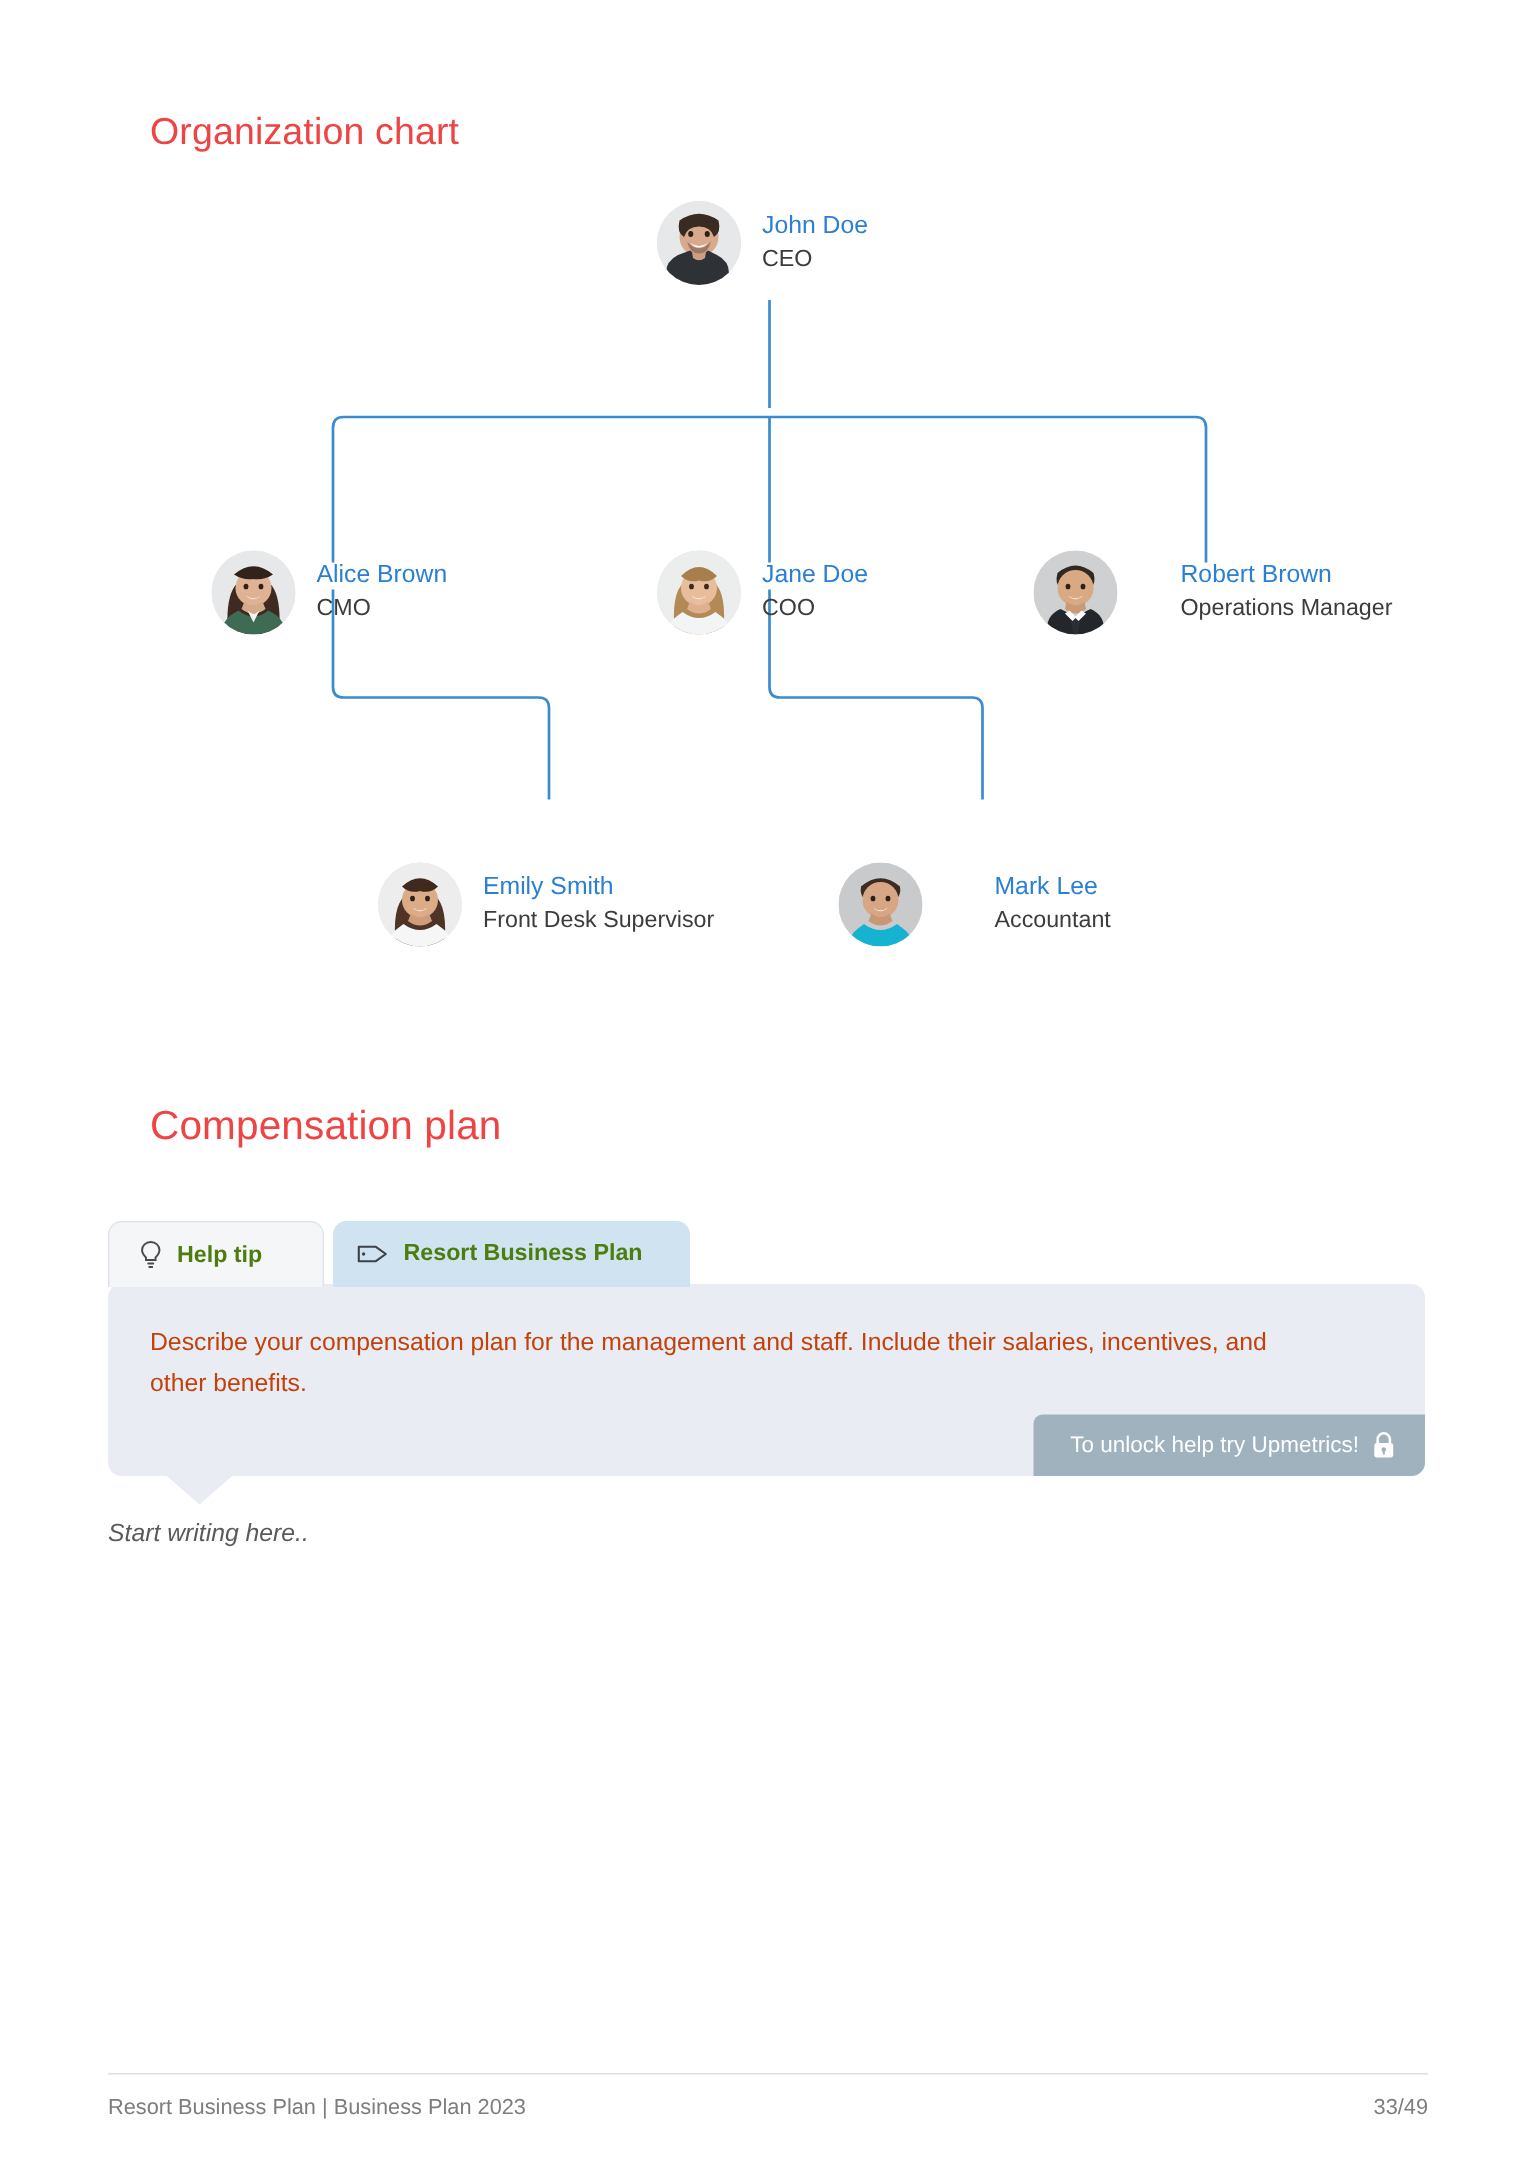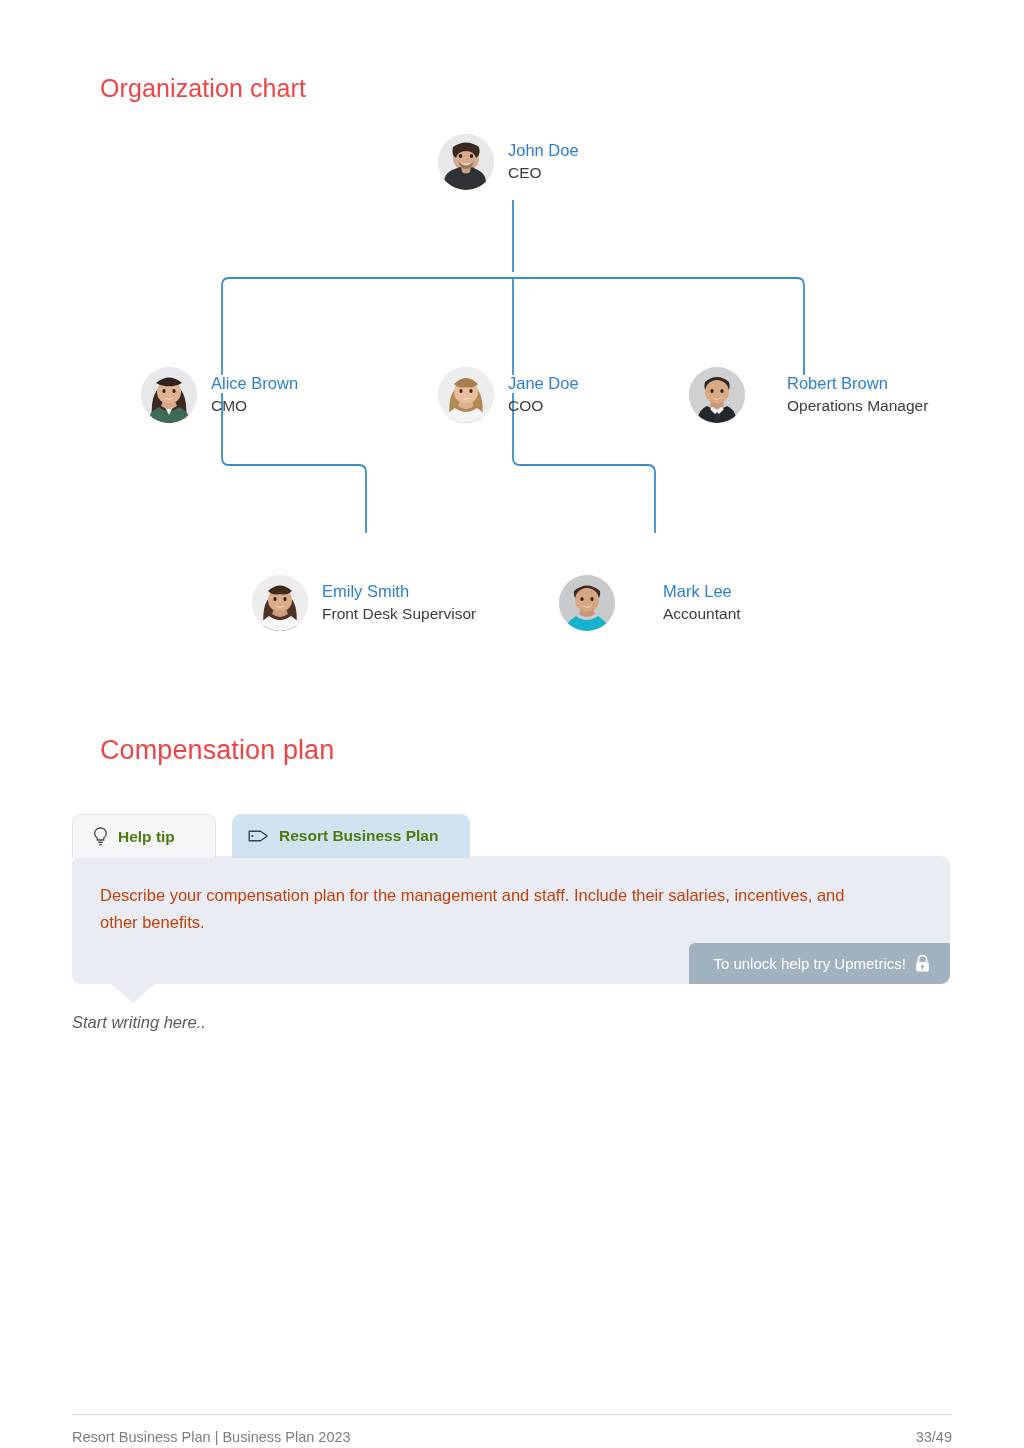--- a/index.html
+++ b/index.html
@@ -122,21 +122,21 @@
   .tab-help {
     background: #f4f6f8;
     border: 1px solid #e1e5ea;
     border-bottom: none;
     width: 144px;
     padding-left: 20px;
   }
   .tab-plan {
     background: #cfe4f0;
     width: 238px;
-    margin-left: 16px;
+    margin-left: 6px;
     padding-left: 16px;
   }
   .tab-icon { display: flex; align-items: center; flex: 0 0 auto; }
 
   .tip-body {
     position: relative;
     background: #e9ecf2;
     border-radius: 9px;
     margin-top: -2px;
     padding: 26px 28px 20px 28px;
@@ -191,21 +191,20 @@
     left: 72px;
     right: 72px;
     top: 1382px;
     border-top: 1px solid #dedede;
     padding-top: 14px;
     display: flex;
     justify-content: space-between;
     align-items: baseline;
     font-size: 14.5px;
     color: #7d7d7d;
-    margin-top: 32px;
   }
 </style>
 </head>
 <body>
 
 <div class="page">
 
   <div class="section-title" id="org-title">Organization chart</div>
 
   <div id="org-chart">

